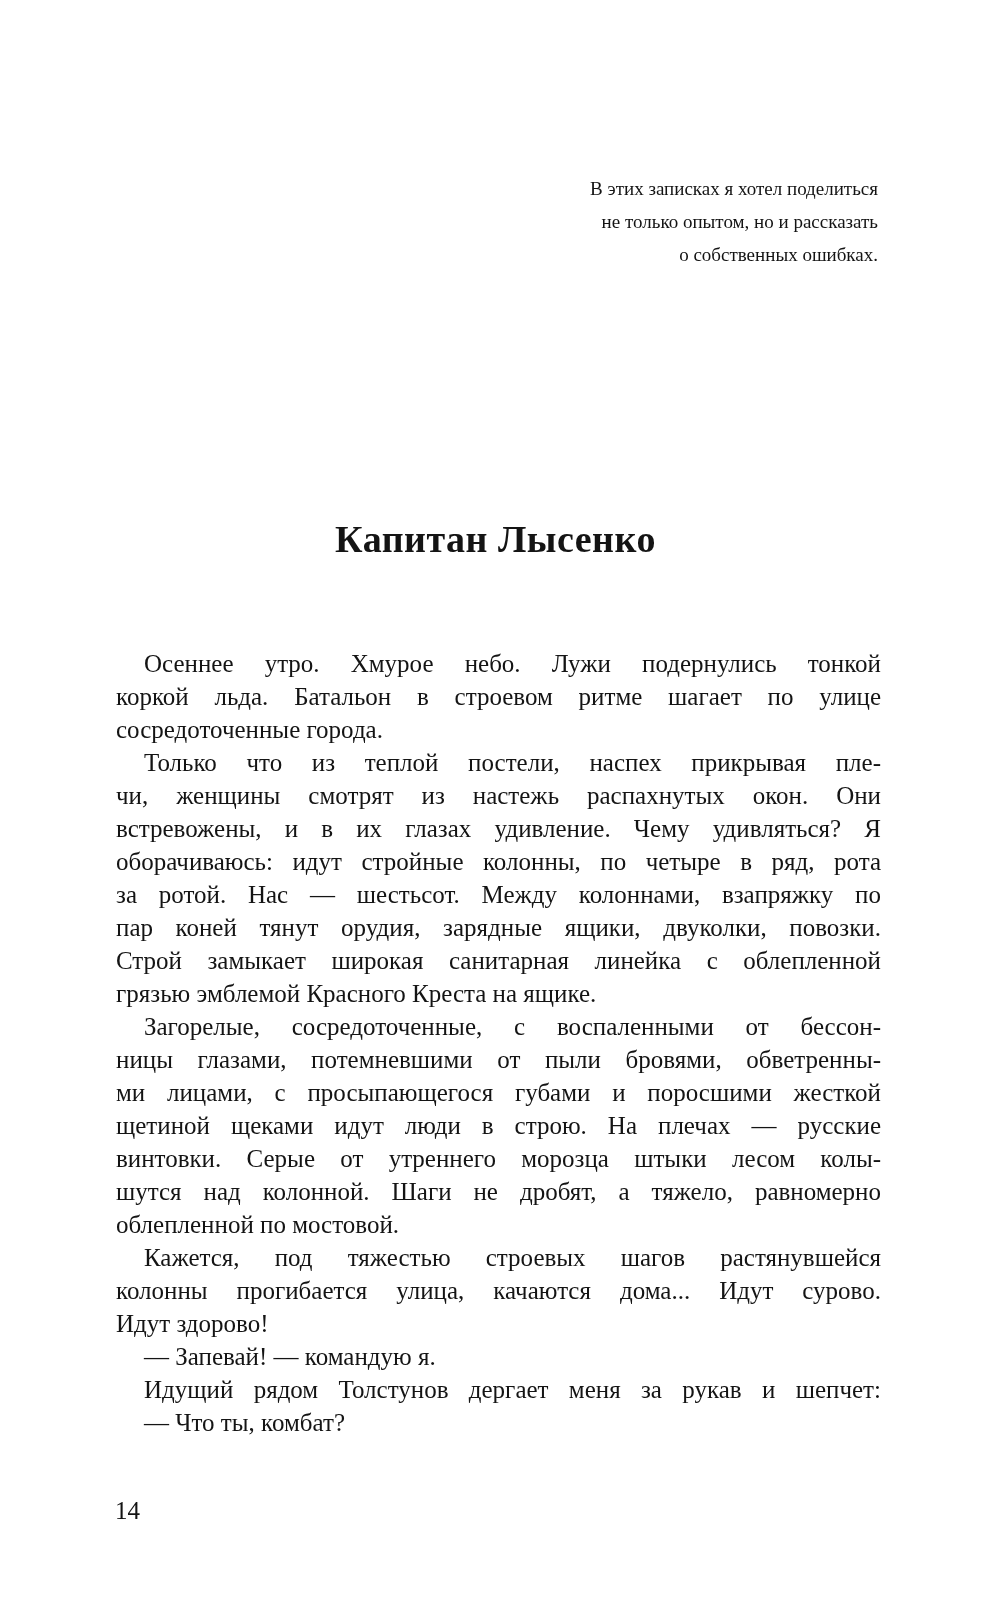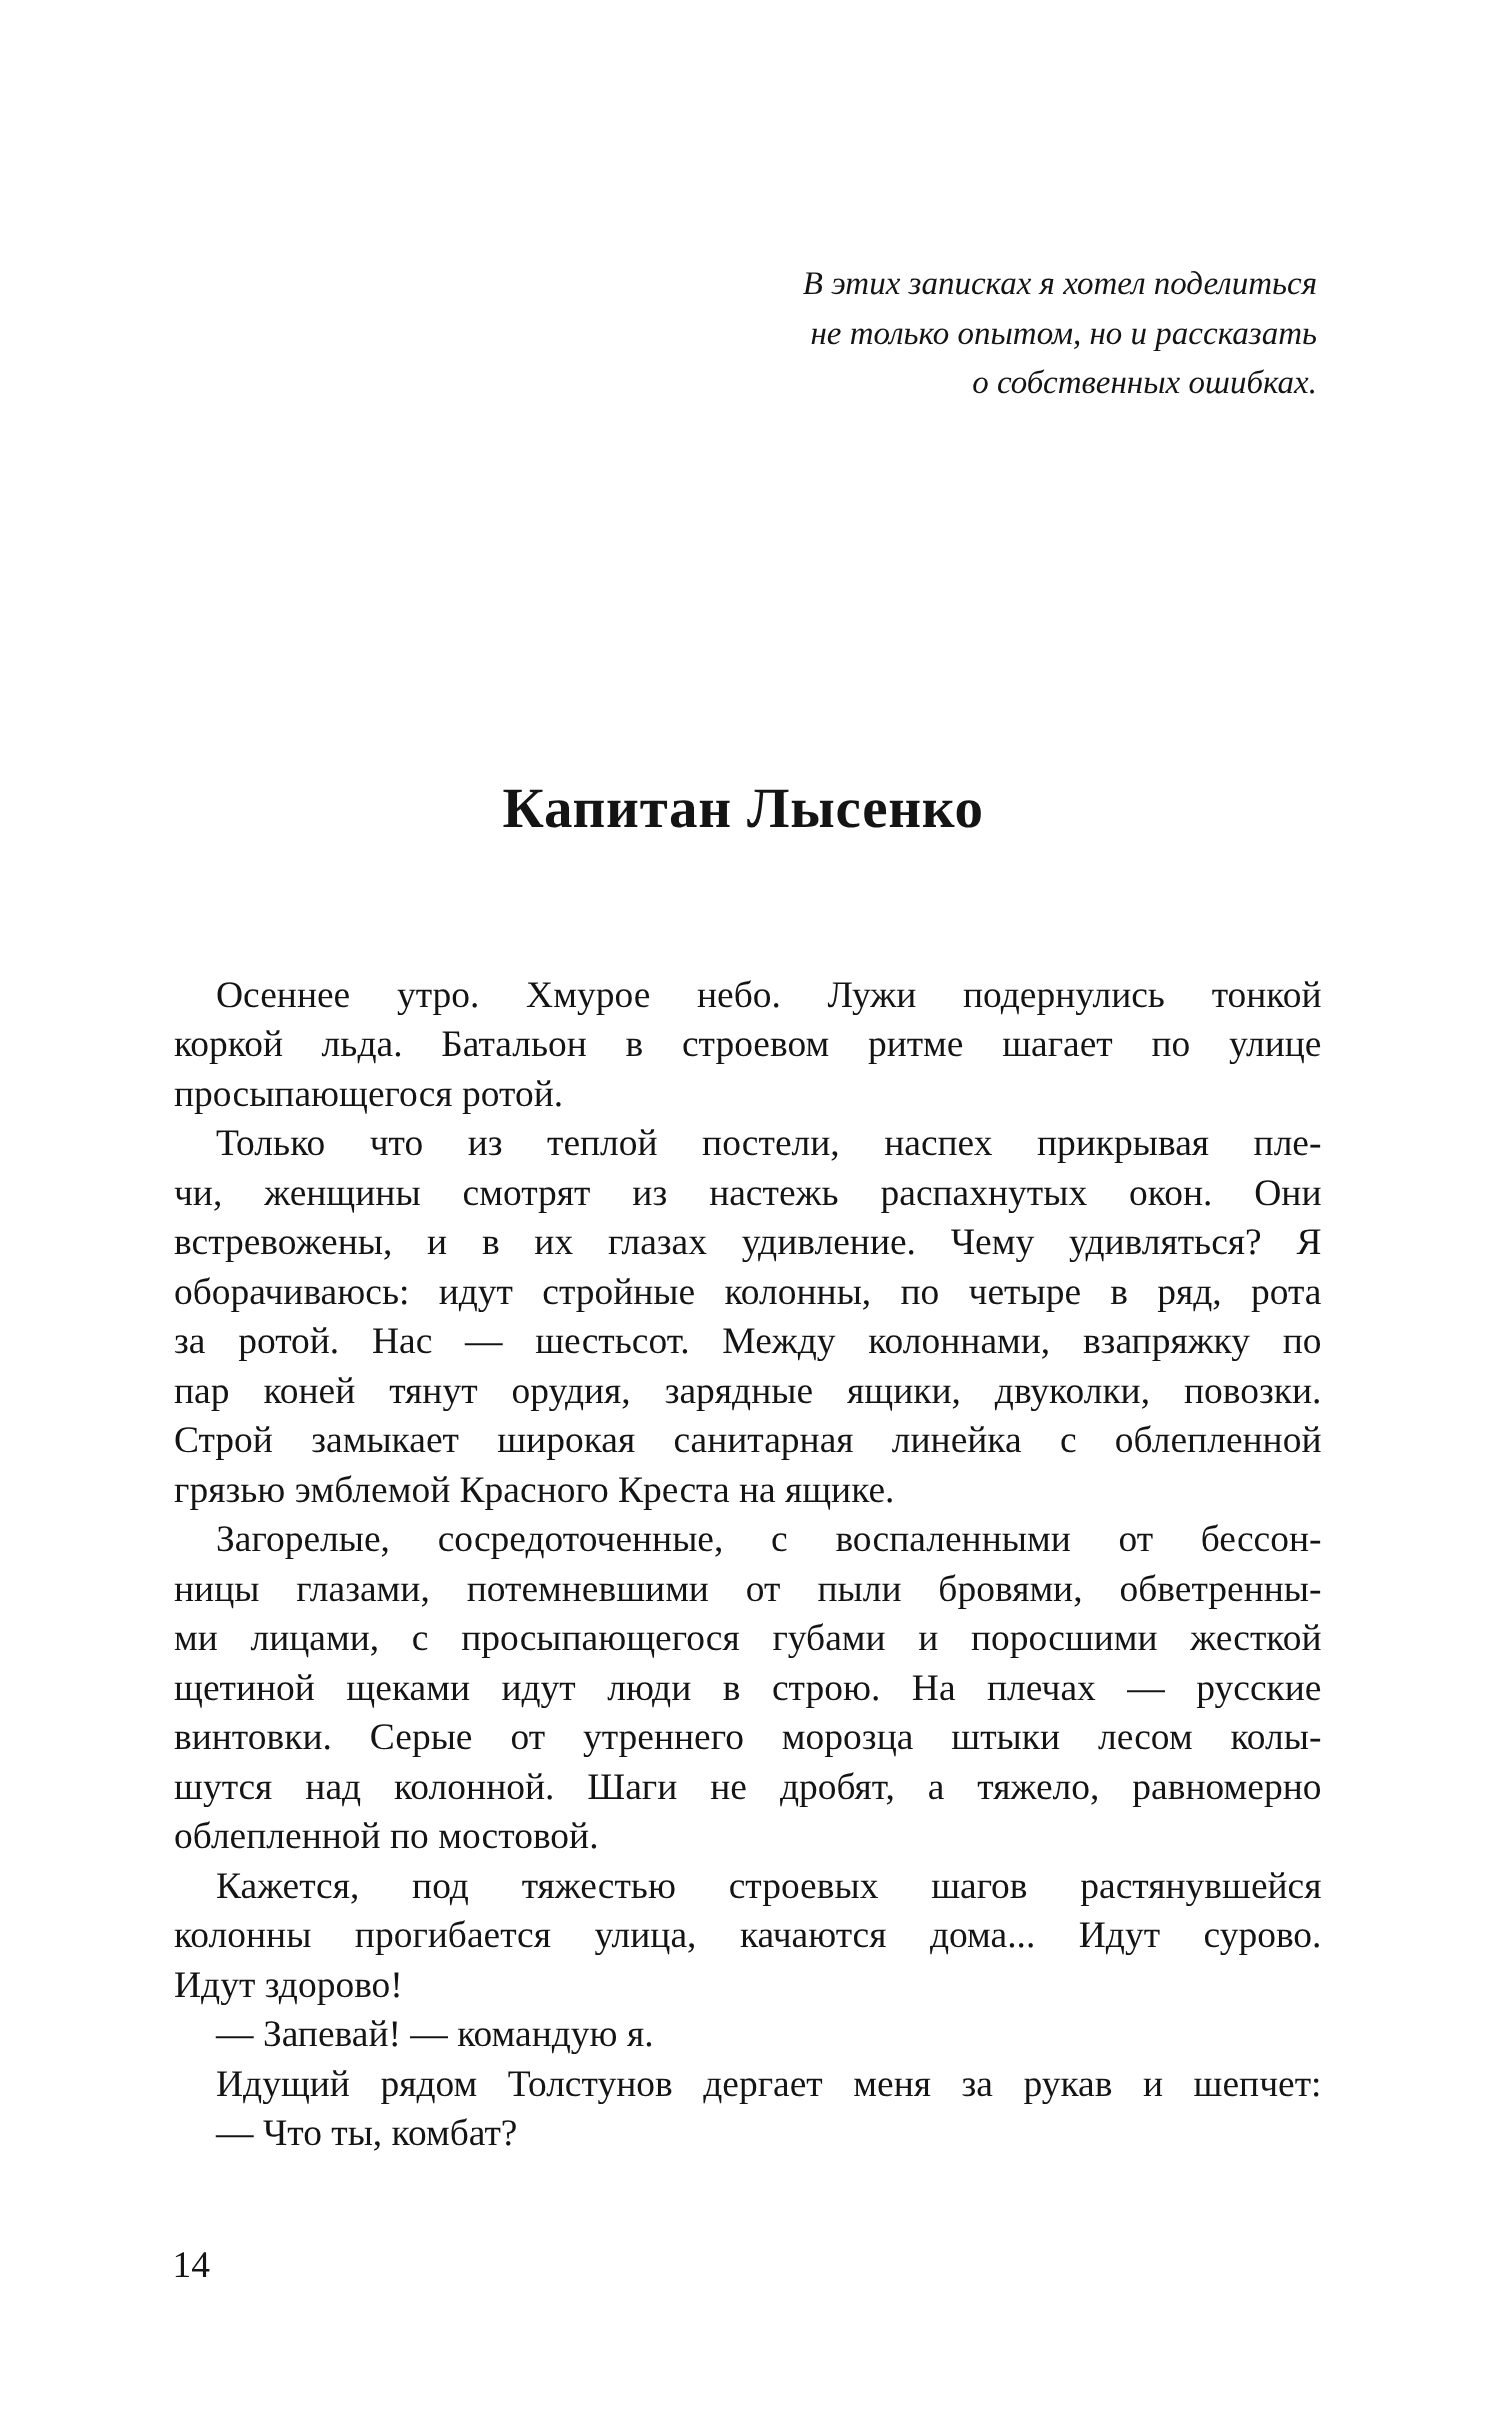--- a/index.html
+++ b/index.html
@@ -12,22 +12,21 @@
     color: #141414;
     font-family: "Liberation Serif", "DejaVu Serif", serif;
     overflow: hidden;
   }
   .epigraph {
     position: absolute;
     top: 172px;
     right: 122px;
     width: 500px;
     text-align: right;
-    font-style: italic;
-    font-size: 22px;
+    font-size: 19px;
     line-height: 33px;
     white-space: nowrap;
   }
   .chapter-title {
     position: absolute;
     top: 520px;
     left: 113px;
     width: 765px;
     margin: 0;
     text-align: center;
@@ -71,21 +70,21 @@
       <div class="epigraph-line">В этих записках я хотел поделиться</div>
       <div class="epigraph-line">не только опытом, но и рассказать</div>
       <div class="epigraph-line">о собственных ошибках.</div>
     </div>
 
   <h1 class="chapter-title">Капитан Лысенко</h1>
 
   <div class="body-text" id="body-text">
       <div class="line line--indent">Осеннее утро. Хмурое небо. Лужи подернулись тонкой</div>
       <div class="line">коркой льда. Батальон в строевом ритме шагает по улице</div>
-      <div class="line line--end">просыпающегося ротой.</div>
+      <div class="line line--end">сосредоточенные города.</div>
       <div class="line line--indent">Только что из теплой постели, наспех прикрывая пле-</div>
       <div class="line">чи, женщины смотрят из настежь распахнутых окон. Они</div>
       <div class="line">встревожены, и в их глазах удивление. Чему удивляться? Я</div>
       <div class="line">оборачиваюсь: идут стройные колонны, по четыре в ряд, рота</div>
       <div class="line">за ротой. Нас — шестьсот. Между колоннами, взапряжку по</div>
       <div class="line">пар коней тянут орудия, зарядные ящики, двуколки, повозки.</div>
       <div class="line">Строй замыкает широкая санитарная линейка с облепленной</div>
       <div class="line line--end">грязью эмблемой Красного Креста на ящике.</div>
       <div class="line line--indent">Загорелые, сосредоточенные, с воспаленными от бессон-</div>
       <div class="line">ницы глазами, потемневшими от пыли бровями, обветренны-</div>

